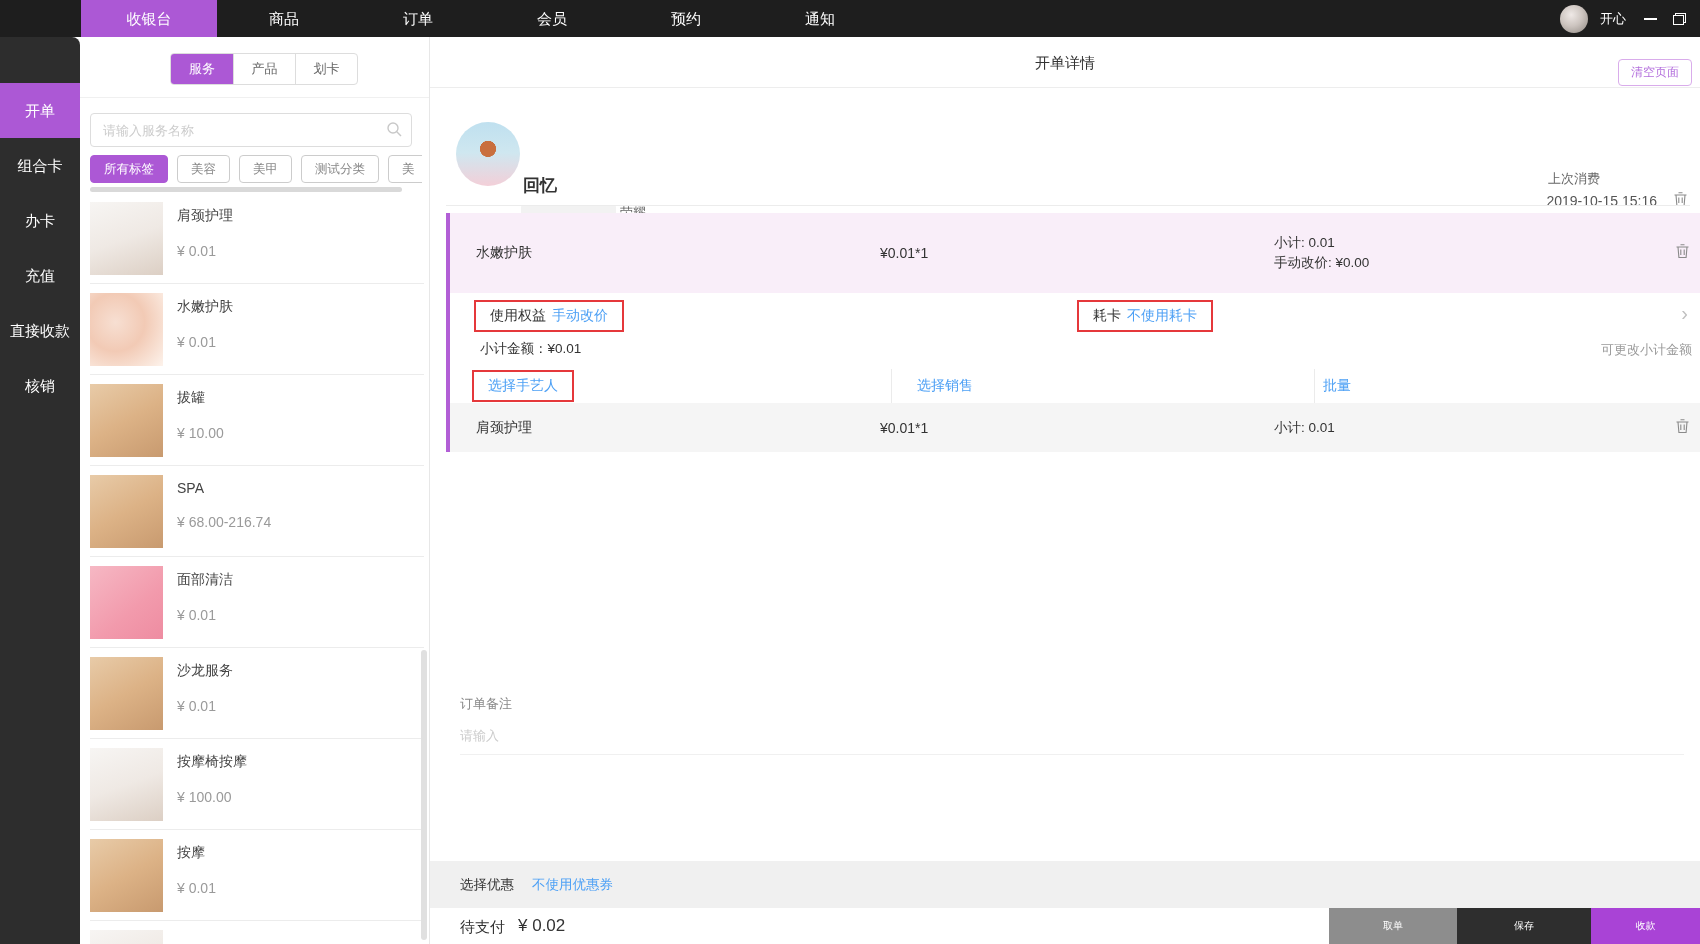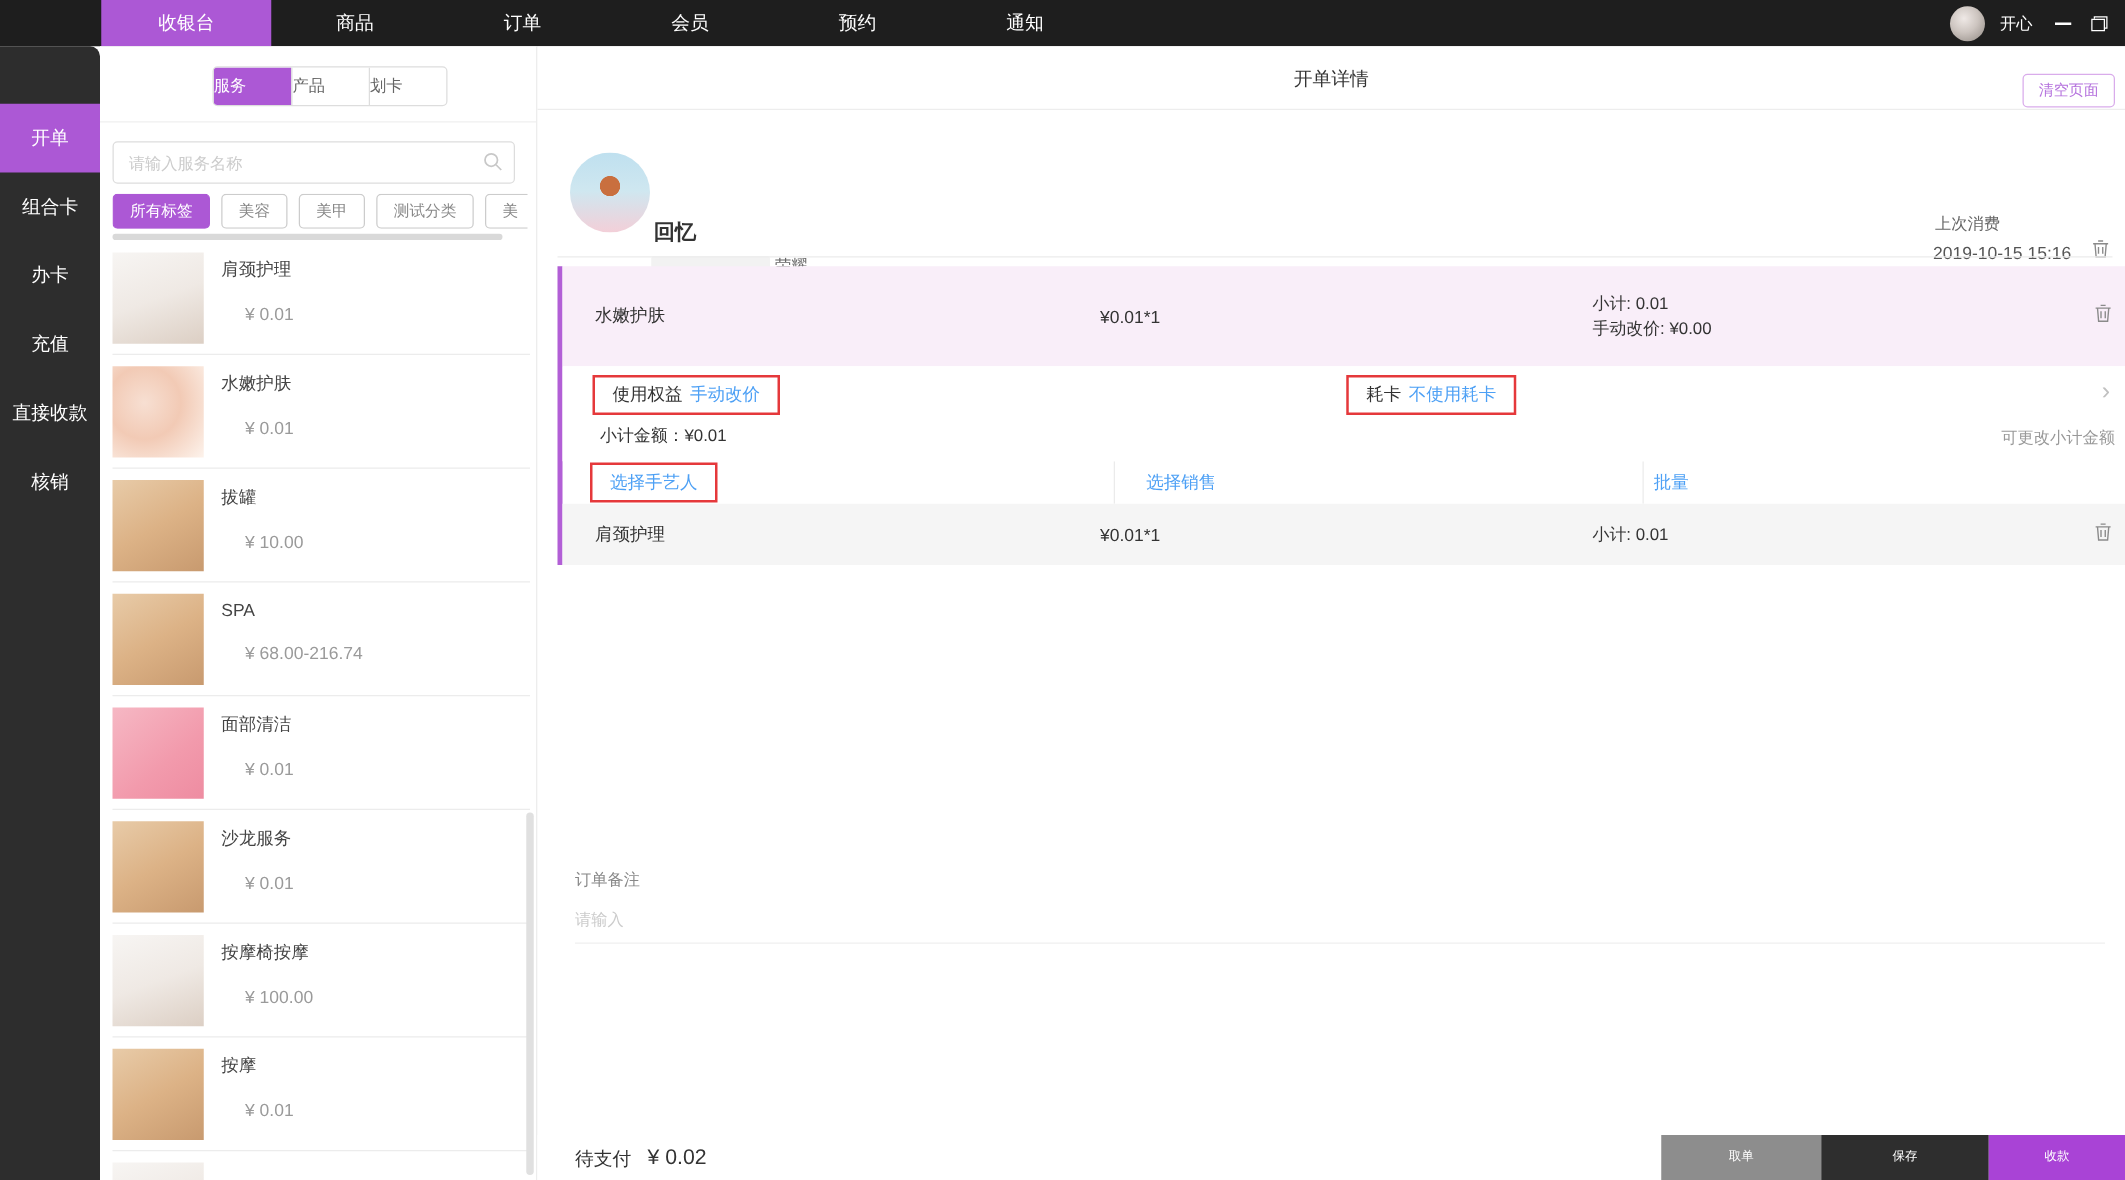--- a/index.html
+++ b/index.html
@@ -23,21 +23,21 @@
 
   
   .sidebar { position:absolute; left:0; top:37px; width:80px; height:907px; background:#2d2d2d; border-top-right-radius:8px; }
   .side-item { margin-top:0; height:55px; line-height:55px; text-align:center; color:#fff; font-size:15px; cursor:pointer; }
   .side-item:first-child { margin-top:46px; }
   .side-item.active { background:#ac58d5; }
 
   
   .catalog { position:absolute; left:80px; top:37px; width:350px; height:907px; background:#fff; border-right:1px solid #e7e7e7; overflow:hidden; }
   .seg { position:absolute; left:90px; top:16px; height:32px; display:flex; border:1px solid #ddd; border-radius:4px; overflow:hidden; background:#fff; }
-  .seg-tab { width:62px; height:30px; line-height:30px; font-size:13px; color:#666; cursor:pointer; border-left:1px solid #ddd; }
+  .seg-tab { width:62px; height:30px; line-height:30px; text-align:center; font-size:13px; color:#666; cursor:pointer; border-left:1px solid #ddd; }
   .seg-tab:first-child { border-left:none; }
   .seg-tab.active { background:#ac58d5; color:#fff; }
   .cat-head-line { position:absolute; left:0; top:60px; width:350px; border-bottom:1px solid #f0f0f0; }
   .search-wrap { position:absolute; left:10px; top:76px; width:322px; height:34px; }
   .search-wrap input { width:100%; height:100%; border:1px solid #ddd; border-radius:4px; padding:0 30px 0 12px; font-size:13px; color:#333; outline:none; font-family:"Liberation Sans",sans-serif; }
   .search-wrap input::placeholder { color:#ccc; }
   .search-icon { position:absolute; right:9px; top:8px; }
   .tags { position:absolute; left:10px; top:118px; width:332px; height:28px; display:flex; gap:9px; overflow:hidden; }
   .tag { flex:0 0 auto; height:28px; line-height:26px; padding:0 13px; border:1px solid #ccc; border-radius:4px; background:#fff; color:#888; font-size:12.5px; cursor:pointer; white-space:nowrap; }
   .tag.active { background:#ac58d5; border-color:#ac58d5; color:#fff; }
@@ -45,21 +45,21 @@
   .service-list { position:absolute; left:0; top:156px; width:350px; height:751px; overflow:hidden; }
   .svc { position:relative; height:91px; padding-left:10px; display:flex; cursor:pointer; }
   .svc::after { content:""; position:absolute; left:10px; right:6px; bottom:0; border-bottom:1px solid #ececec; }
   .thumb { width:73px; height:73px; margin-top:9px; flex:0 0 auto; }
   .img-white { background:linear-gradient(160deg,#f7f5f3 0%,#efe9e4 50%,#dccfc4 100%); }
   .img-face  { background:radial-gradient(circle at 35% 40%, #f7dfd2 0%, #f2cab5 45%, #fdf3ec 100%); }
   .img-spa   { background:linear-gradient(150deg,#e8cba8 0%,#dcb286 50%,#c89a6f 100%); }
   .img-pink  { background:linear-gradient(140deg,#f6b8c4 0%,#f29aac 60%,#ee8ca1 100%); }
   .svc-info { margin-left:14px; display:flex; flex-direction:column; }
   .svc-name { margin-top:14px; font-size:14px; color:#444; }
-  .svc-price { margin-top:18px; font-size:14px; color:#9a9a9a;margin-left:19px; }
+  .svc-price { margin-top:18px; font-size:14px; color:#9a9a9a; }
   .list-scrollbar { position:absolute; right:2px; top:613px; width:6px; height:290px; border-radius:3px; background:#e0e0e0; }
 
   
   .main { position:absolute; left:430px; top:37px; width:1270px; height:907px; background:#fff; }
   .main-header { position:absolute; left:0; top:0; width:1270px; height:51px; border-bottom:1px solid #ededed; }
   .main-title { position:absolute; left:0; width:1270px; top:17px; text-align:center; font-size:15px; color:#333; }
   .clear-btn { position:absolute; right:8px; top:22px; height:27px; padding:0 12px; background:#fff; border:1px solid #d9aceb; border-radius:4px; color:#b470dd; font-size:12px; cursor:pointer; font-family:"Liberation Sans",sans-serif; }
 
   
   .customer { position:absolute; left:0; top:51px; width:1270px; height:117px; }
@@ -311,20 +311,24 @@
           <svg width="15" height="16" viewBox="0 0 15 16">
               <path d="M1.5 4h12M5.5 1.8h4M3 4l.9 10.5h7.2L12 4M5.8 6.5v5.5M9.2 6.5v5.5" stroke="#8a8a8a" stroke-width="1.1" fill="none"></path>
             </svg>
         </span>
       </div>
     </div>
 
     <div class="remark-label">订单备注</div>
     <input class="remark-input" type="text" placeholder="请输入" style="">
 
+    <div class="coupon-band">
+      <span class="coupon-label">选择优惠</span>
+      <span class="coupon-link">不使用优惠券</span>
+    </div>
 
     <div class="pay-row">
       <span class="pay-label">待支付</span>
       <span class="pay-amount">¥ 0.02</span>
       <div class="btn btn-hold">取单</div>
       <div class="btn btn-save">保存</div>
       <div class="btn btn-pay">收款</div>
     </div>
   </main>
 

